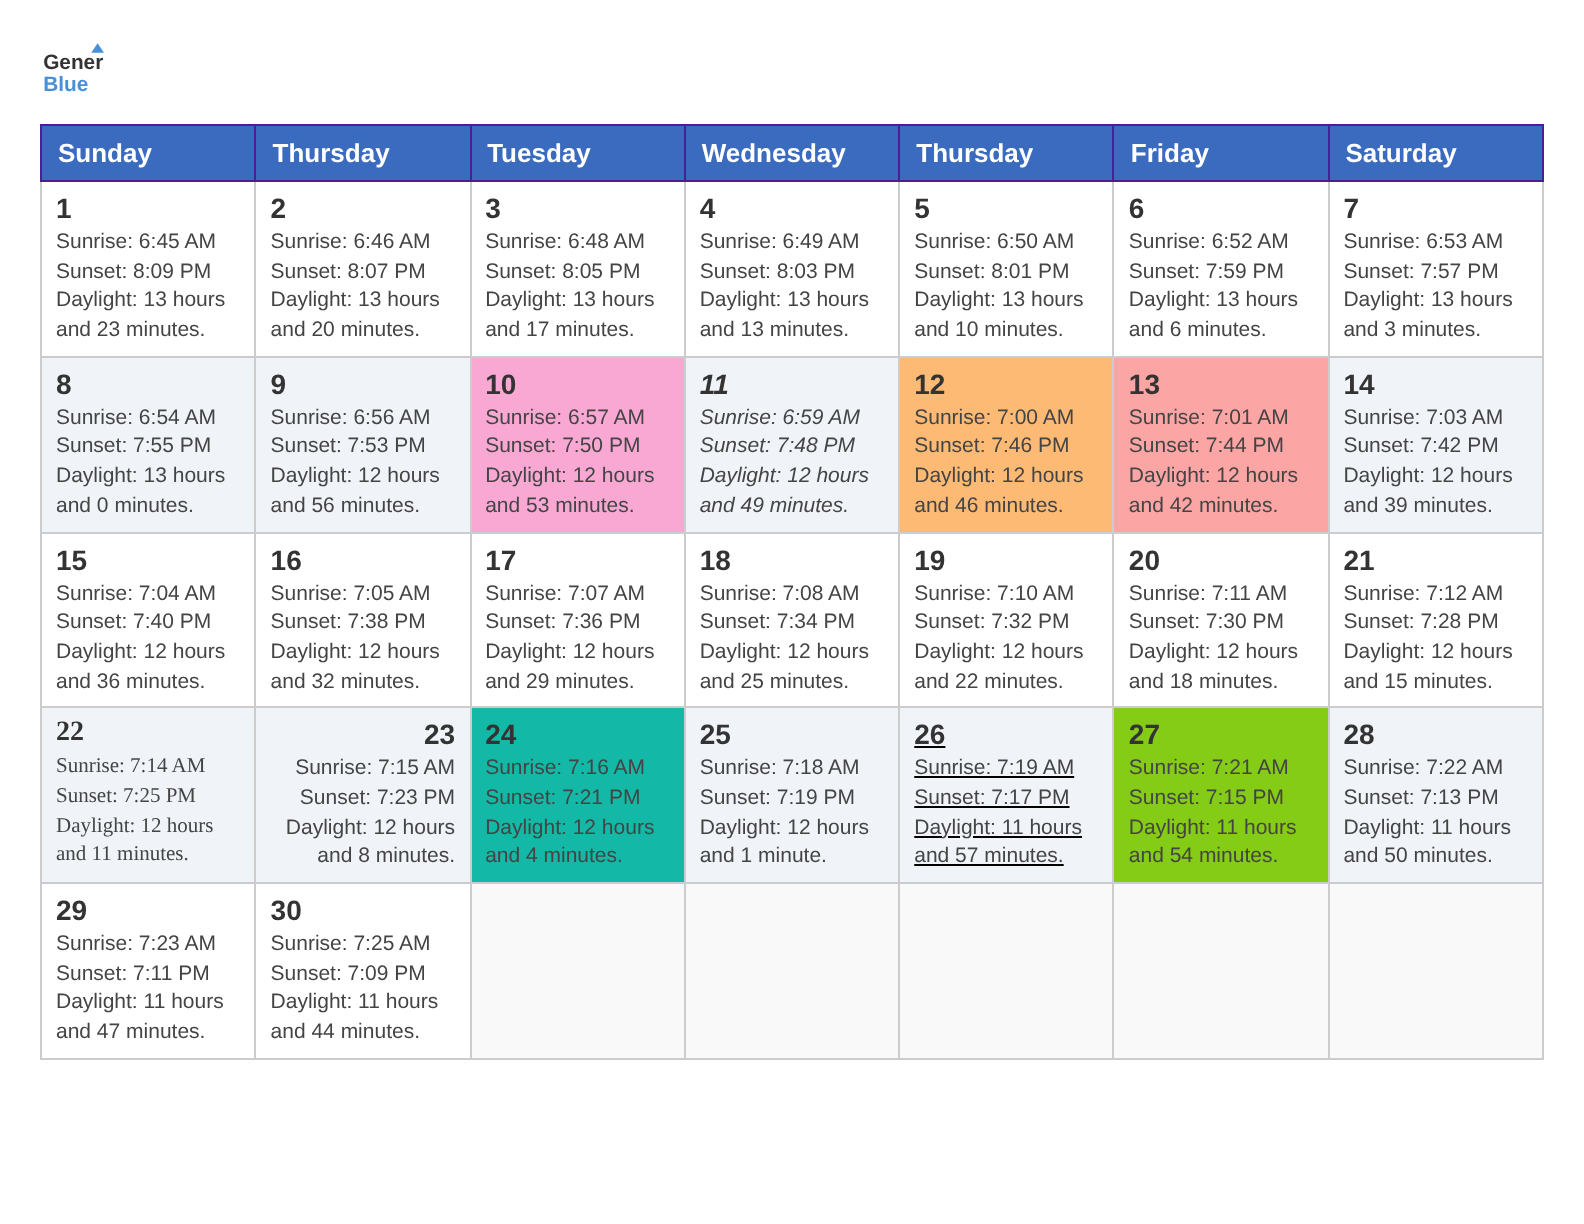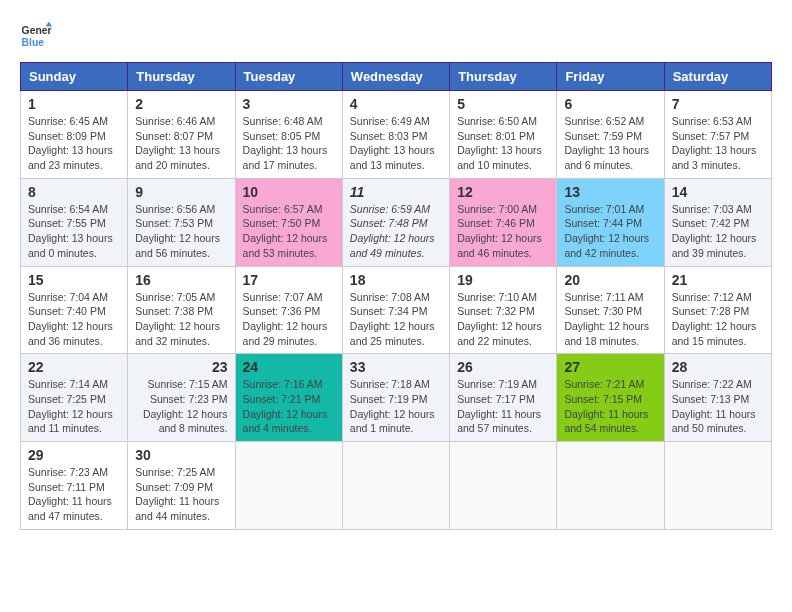--- a/index.html
+++ b/index.html
@@ -115,39 +115,39 @@
         <td><span class="day-number">4</span><span class="day-info">Sunrise: 6:49 AM<br>Sunset: 8:03 PM<br>Daylight: 13 hours and 13 minutes.</span></td>
         <td><span class="day-number">5</span><span class="day-info">Sunrise: 6:50 AM<br>Sunset: 8:01 PM<br>Daylight: 13 hours and 10 minutes.</span></td>
         <td><span class="day-number">6</span><span class="day-info">Sunrise: 6:52 AM<br>Sunset: 7:59 PM<br>Daylight: 13 hours and 6 minutes.</span></td>
         <td><span class="day-number">7</span><span class="day-info">Sunrise: 6:53 AM<br>Sunset: 7:57 PM<br>Daylight: 13 hours and 3 minutes.</span></td>
       </tr>
       <tr>
         <td style="background-color: rgb(240, 244, 248);"><span class="day-number">8</span><span class="day-info">Sunrise: 6:54 AM<br>Sunset: 7:55 PM<br>Daylight: 13 hours and 0 minutes.</span></td>
         <td style="background-color: rgb(240, 244, 248);"><span class="day-number">9</span><span class="day-info">Sunrise: 6:56 AM<br>Sunset: 7:53 PM<br>Daylight: 12 hours and 56 minutes.</span></td>
         <td style="background-color: #f9a8d4;"><span class="day-number">10</span><span class="day-info">Sunrise: 6:57 AM<br>Sunset: 7:50 PM<br>Daylight: 12 hours and 53 minutes.</span></td>
         <td style="background-color: rgb(240, 244, 248); font-style: italic;"><span class="day-number">11</span><span class="day-info">Sunrise: 6:59 AM<br>Sunset: 7:48 PM<br>Daylight: 12 hours and 49 minutes.</span></td>
-        <td style="background-color: #f9a8d4;"><span class="day-number">12</span><span class="day-info">Sunrise: 7:00 AM<br>Sunset: 7:46 PM<br>Daylight: 12 hours and 46 minutes.</span></td>
-        <td style="background-color: #7dd3fc;"><span class="day-number">13</span><span class="day-info">Sunrise: 7:01 AM<br>Sunset: 7:44 PM<br>Daylight: 12 hours and 42 minutes.</span></td>
+        <td style="background-color: #fdba74;"><span class="day-number">12</span><span class="day-info">Sunrise: 7:00 AM<br>Sunset: 7:46 PM<br>Daylight: 12 hours and 46 minutes.</span></td>
+        <td style="background-color: #fca5a5;"><span class="day-number">13</span><span class="day-info">Sunrise: 7:01 AM<br>Sunset: 7:44 PM<br>Daylight: 12 hours and 42 minutes.</span></td>
         <td style="background-color: rgb(240, 244, 248);"><span class="day-number">14</span><span class="day-info">Sunrise: 7:03 AM<br>Sunset: 7:42 PM<br>Daylight: 12 hours and 39 minutes.</span></td>
       </tr>
       <tr>
         <td><span class="day-number">15</span><span class="day-info">Sunrise: 7:04 AM<br>Sunset: 7:40 PM<br>Daylight: 12 hours and 36 minutes.</span></td>
         <td><span class="day-number">16</span><span class="day-info">Sunrise: 7:05 AM<br>Sunset: 7:38 PM<br>Daylight: 12 hours and 32 minutes.</span></td>
         <td><span class="day-number">17</span><span class="day-info">Sunrise: 7:07 AM<br>Sunset: 7:36 PM<br>Daylight: 12 hours and 29 minutes.</span></td>
         <td><span class="day-number">18</span><span class="day-info">Sunrise: 7:08 AM<br>Sunset: 7:34 PM<br>Daylight: 12 hours and 25 minutes.</span></td>
         <td><span class="day-number">19</span><span class="day-info">Sunrise: 7:10 AM<br>Sunset: 7:32 PM<br>Daylight: 12 hours and 22 minutes.</span></td>
         <td><span class="day-number">20</span><span class="day-info">Sunrise: 7:11 AM<br>Sunset: 7:30 PM<br>Daylight: 12 hours and 18 minutes.</span></td>
         <td><span class="day-number">21</span><span class="day-info">Sunrise: 7:12 AM<br>Sunset: 7:28 PM<br>Daylight: 12 hours and 15 minutes.</span></td>
       </tr>
       <tr>
-        <td style="background-color: rgb(240, 244, 248);"><span class="day-number">22</span><span class="day-info">Sunrise: 7:14 AM<br>Sunset: 7:25 PM<br>Daylight: 12 hours and 11 minutes.</span></td>
+        <td style="background-color: rgb(240, 244, 248); font-family: Liberation Serif, serif;"><span class="day-number">22</span><span class="day-info">Sunrise: 7:14 AM<br>Sunset: 7:25 PM<br>Daylight: 12 hours and 11 minutes.</span></td>
         <td style="background-color: rgb(240, 244, 248); text-align: right;"><span class="day-number">23</span><span class="day-info">Sunrise: 7:15 AM<br>Sunset: 7:23 PM<br>Daylight: 12 hours and 8 minutes.</span></td>
         <td style="background-color: #14b8a6;"><span class="day-number">24</span><span class="day-info">Sunrise: 7:16 AM<br>Sunset: 7:21 PM<br>Daylight: 12 hours and 4 minutes.</span></td>
-        <td style="background-color: rgb(240, 244, 248);"><span class="day-number">33</span><span class="day-info">Sunrise: 7:18 AM<br>Sunset: 7:19 PM<br>Daylight: 12 hours and 1 minute.</span></td>
-        <td style="background-color: rgb(240, 244, 248);"><span class="day-number">26</span><span class="day-info">Sunrise: 7:19 AM<br>Sunset: 7:17 PM<br>Daylight: 11 hours and 57 minutes.</span></td>
+        <td style="background-color: rgb(240, 244, 248);"><span class="day-number">25</span><span class="day-info">Sunrise: 7:18 AM<br>Sunset: 7:19 PM<br>Daylight: 12 hours and 1 minute.</span></td>
+        <td style="background-color: rgb(240, 244, 248); text-decoration: underline;"><span class="day-number">26</span><span class="day-info">Sunrise: 7:19 AM<br>Sunset: 7:17 PM<br>Daylight: 11 hours and 57 minutes.</span></td>
         <td style="background-color: #84cc16; margin-top: 12px;"><span class="day-number">27</span><span class="day-info">Sunrise: 7:21 AM<br>Sunset: 7:15 PM<br>Daylight: 11 hours and 54 minutes.</span></td>
         <td style="background-color: rgb(240, 244, 248);"><span class="day-number">28</span><span class="day-info">Sunrise: 7:22 AM<br>Sunset: 7:13 PM<br>Daylight: 11 hours and 50 minutes.</span></td>
       </tr>
       <tr>
         <td><span class="day-number">29</span><span class="day-info">Sunrise: 7:23 AM<br>Sunset: 7:11 PM<br>Daylight: 11 hours and 47 minutes.</span></td>
         <td><span class="day-number">30</span><span class="day-info">Sunrise: 7:25 AM<br>Sunset: 7:09 PM<br>Daylight: 11 hours and 44 minutes.</span></td>
         <td class="empty-cell"></td>
         <td class="empty-cell"></td>
         <td class="empty-cell"></td>
         <td class="empty-cell"></td>

